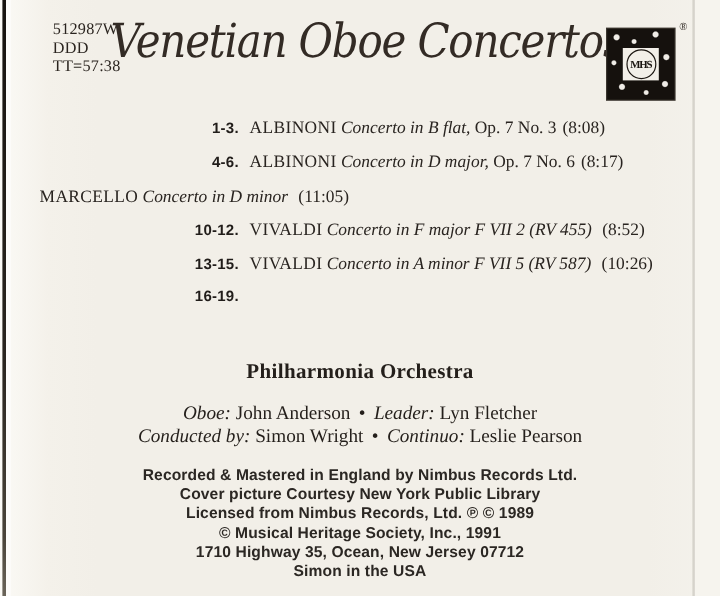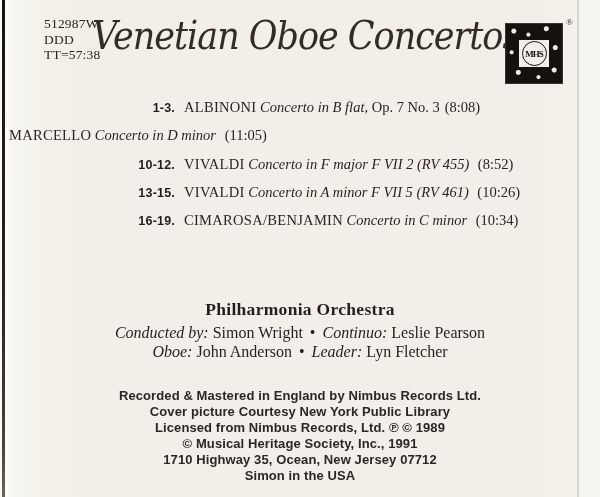--- a/index.html
+++ b/index.html
@@ -42,31 +42,31 @@
     box-shadow:0 0 0 1px #3a352e;
   }
   .logo-inner{width:30px;height:27px;background:#f2efe8;display:flex;align-items:center;justify-content:center;}
   .logo-circle{width:23px;height:23px;border:1.5px solid #1a1510;border-radius:50%;
     display:flex;align-items:center;justify-content:center;
     font-size:9px;font-weight:bold;letter-spacing:-1px;color:#1a1510;}
   .reg-mark{position:absolute;left:566px;top:17px;font-size:9px;color:#2a241f;}
 
   
   .tracks{position:absolute;left:0;top:99px;width:600px;}
-  .track-row{display:flex;align-items:baseline;height:28.3px;}
+  .track-row{display:flex;align-items:baseline;height:28.3px;margin-left:24px;}
   .track-num{width:175px;text-align:right;font-family:"Liberation Sans", sans-serif;
     font-weight:bold;font-size:12.5px;color:#211d1a;letter-spacing:.2px;flex-shrink:0;}
   .track-desc{margin-left:9px;font-size:14.5px;color:#292420;white-space:nowrap;}
   .track-desc .composer{letter-spacing:.3px;}
   .track-desc .it{font-style:italic;}
   .track-desc .duration{margin-left:5px;}
 
   
   .performers{position:absolute;left:0;top:299px;width:600px;text-align:center;color:#241f1b;}
-  .orchestra{font-size:17.5px;font-weight:bold;letter-spacing:.3px;margin-bottom:4px;}
+  .orchestra{font-size:17.5px;font-weight:bold;letter-spacing:.3px;margin-bottom:16px;}
   .perf-line{font-size:16px;line-height:18.5px;}
   .perf-line .it{font-style:italic;}
   .perf-line .bullet{margin:0 3px;}
 
   
   .credits{position:absolute;left:0;top:388px;width:600px;text-align:center;
     font-family:"Liberation Sans", sans-serif;font-weight:bold;font-size:13px;
     line-height:16px;color:#2b2723;letter-spacing:.1px;}
 </style>
 </head>
@@ -94,46 +94,49 @@
   </div>
   <div class="reg-mark">®</div>
 
   <div class="tracks">
 
     <div class="track-row">
       <span class="track-num">1-3.</span>
       <span class="track-desc"><span class="composer">ALBINONI</span> <span class="it">Concerto in B flat,</span> <span>Op. 7 No. 3</span><span class="duration">(8:08)</span></span>
     </div>
 
+    <div class="track-row">
+      <span class="track-num">4-6.</span>
+      <span class="track-desc"><span class="composer">ALBINONI</span> <span class="it">Concerto in D major,</span> <span>Op. 7 No. 6</span><span class="duration">(8:17)</span></span>
+    </div>
 
     <div class="track-row">
       <span class="track-desc"><span class="composer">MARCELLO</span> <span class="it">Concerto in D minor</span> <span></span><span class="duration">(11:05)</span></span>
     </div>
 
     <div class="track-row">
       <span class="track-num">10-12.</span>
       <span class="track-desc"><span class="composer">VIVALDI</span> <span class="it">Concerto in F major F VII 2 (RV 455)</span> <span></span><span class="duration">(8:52)</span></span>
     </div>
 
     <div class="track-row">
       <span class="track-num">13-15.</span>
-      <span class="track-desc"><span class="composer">VIVALDI</span> <span class="it">Concerto in A minor F VII 5 (RV 461)</span> <span></span><span class="duration">(10:26)</span></span>
+      <span class="track-desc"><span class="composer">VIVALDI</span> <span class="it">Concerto in A minor F VII 5 (RV 587)</span> <span></span><span class="duration">(10:26)</span></span>
     </div>
 
     <div class="track-row">
       <span class="track-num">16-19.</span>
-      <span class="track-desc"><span class="composer">CIMAROSA/BENJAMIN</span> <span class="it">Concerto in C minor</span> <span></span><span class="duration">(10:34)</span></span>
     </div>
 
   </div>
 
   <div class="performers">
     <div class="orchestra">Philharmonia Orchestra</div>
+    <div class="perf-line"><span class="it">Oboe:</span> <span>John Anderson</span> <span class="bullet">•</span> <span class="it">Leader:</span> <span>Lyn Fletcher</span></div>
     <div class="perf-line"><span class="it">Conducted by:</span> <span>Simon Wright</span> <span class="bullet">•</span> <span class="it">Continuo:</span> <span>Leslie Pearson</span></div>
-    <div class="perf-line"><span class="it">Oboe:</span> <span>John Anderson</span> <span class="bullet">•</span> <span class="it">Leader:</span> <span>Lyn Fletcher</span></div>
   </div>
 
   <div class="credits">
     <div>Recorded &amp; Mastered in England by Nimbus Records Ltd.</div>
     <div>Cover picture Courtesy New York Public Library</div>
     <div>Licensed from Nimbus Records, Ltd. ℗ © 1989</div>
     <div>© Musical Heritage Society, Inc., 1991</div>
     <div>1710 Highway 35, Ocean, New Jersey 07712</div>
     <div>Simon in the USA</div>
   </div>

